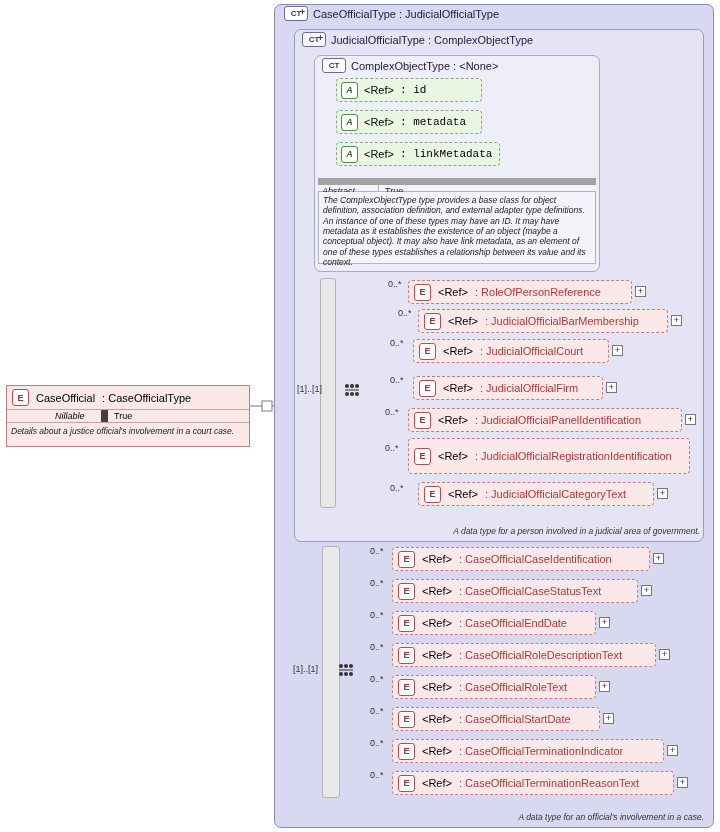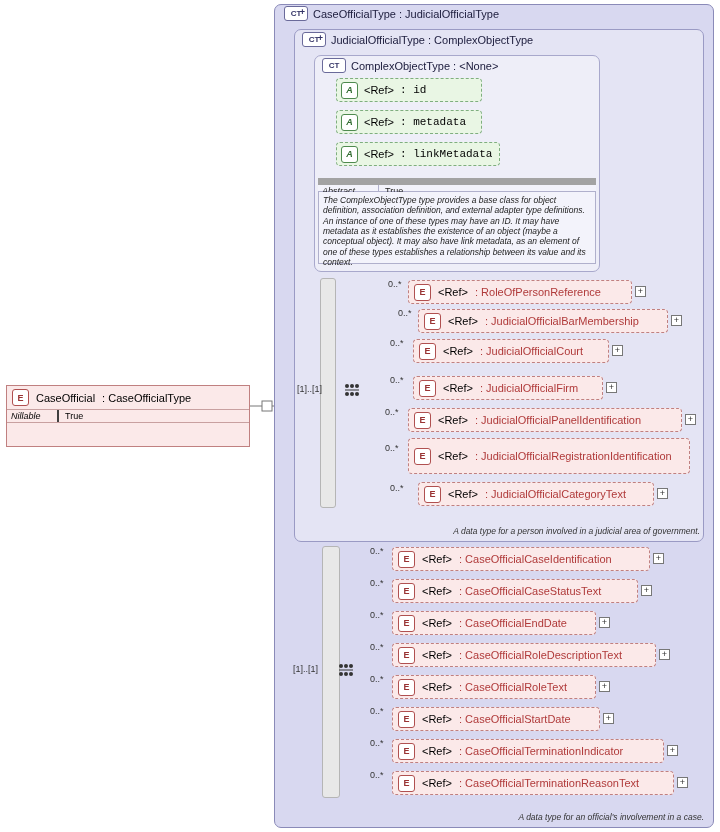--- a/index.html
+++ b/index.html
@@ -186,21 +186,21 @@
   .rootbox .title{
     display:flex;align-items:center;gap:7px;
     height:23px;padding-left:5px;
     border-bottom:1px solid #c8a0a0;
     font-size:11px;
   }
   .nillrow{
     display:flex;font-size:9px;background:#fbe9e9;
     border-bottom:1px solid #c8a0a0;
   }
-  .nillrow .k{width:42px;font-style:italic;padding:1px 4px;border-right:2px solid #404040;}
+  .nillrow .k{width:42px;font-style:italic;padding:1px 4px;border-right:7px solid #404040;margin-left:44px;}
   .nillrow .v{padding:1px 6px;}
   .rootdoc{font-size:8.5px;font-style:italic;padding:3px 4px;color:#222;line-height:1.2;}
   svg.wires{position:absolute;left:0;top:0;width:720px;height:832px;pointer-events:none;}
 </style>
 </head>
 <body>
 
 <svg class="wires">
 
   <line x1="250" y1="406" x2="262" y2="406" stroke="#777" stroke-width="1"></line>
@@ -239,20 +239,21 @@
 <div class="rootbox" style="left:6px;top:385px;width:244px;height:62px;">
   <div class="title">
     <span class="ebadge" style="width:15px;height:15px;border:1px solid #b05050;background:#fff;border-radius:3px;font-size:9px;font-weight:bold;color:#993333;display:flex;align-items:center;justify-content:center;">E</span>
     <span>CaseOfficial</span>
     <span>: CaseOfficialType</span>
   </div>
   <div class="nillrow">
     <span class="k">Nillable</span>
     <span class="v">True</span>
   </div>
+  <div class="rootdoc">Details about a justice official's involvement in a court case.</div>
 </div>
 
 <div class="panel" style="left:274px;top:4px;width:440px;height:824px;"></div>
 <div class="hdr" style="left:284px;top:6px;">
   <span class="tagwrap"><span class="tag">CT</span><span class="plusmark">+</span></span>
   <span>CaseOfficialType : JudicialOfficialType</span>
 </div>
 <div class="doc" style="left:284px;top:812px;width:420px;">A data type for an official's involvement in a case.</div>
 
 <div class="panel-inner" style="left:294px;top:29px;width:410px;height:513px;"></div>

